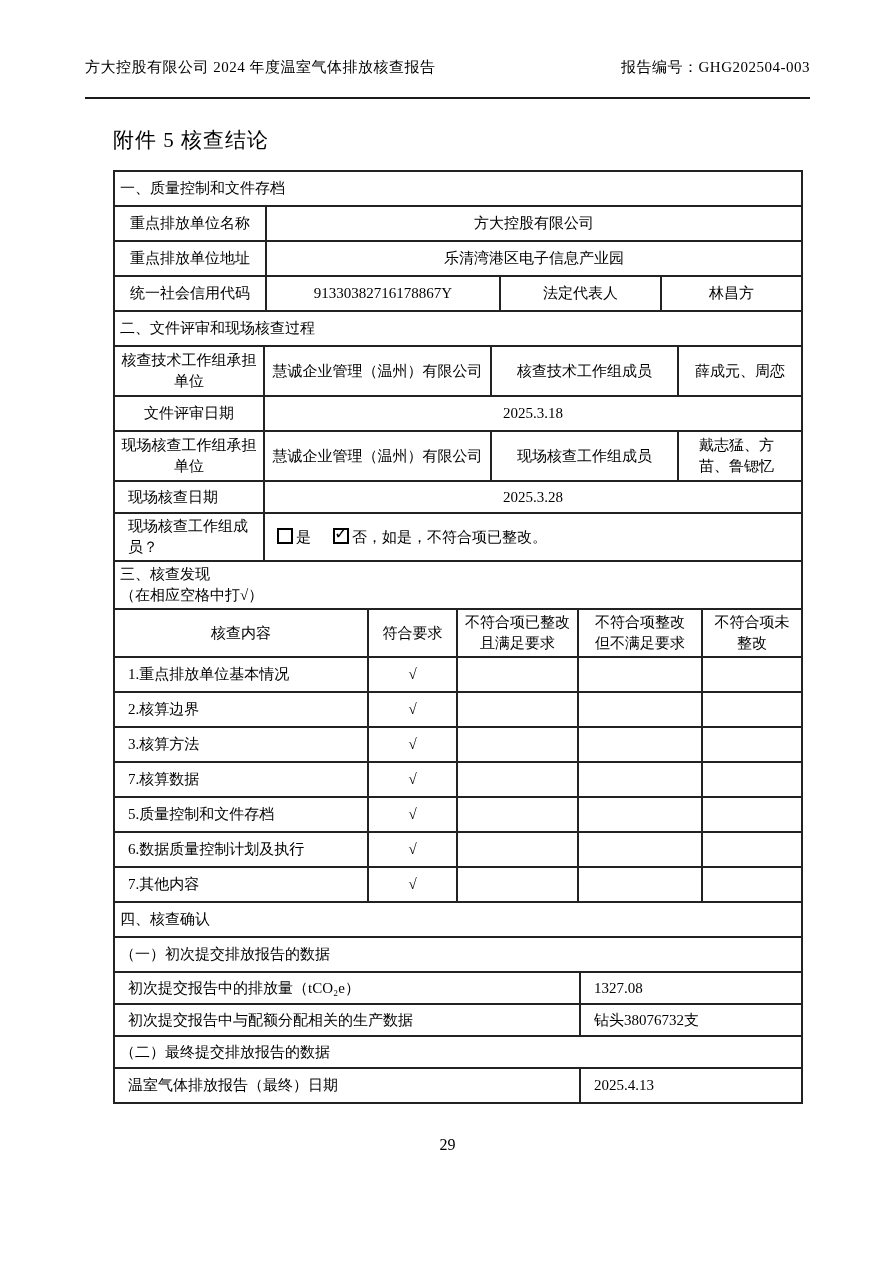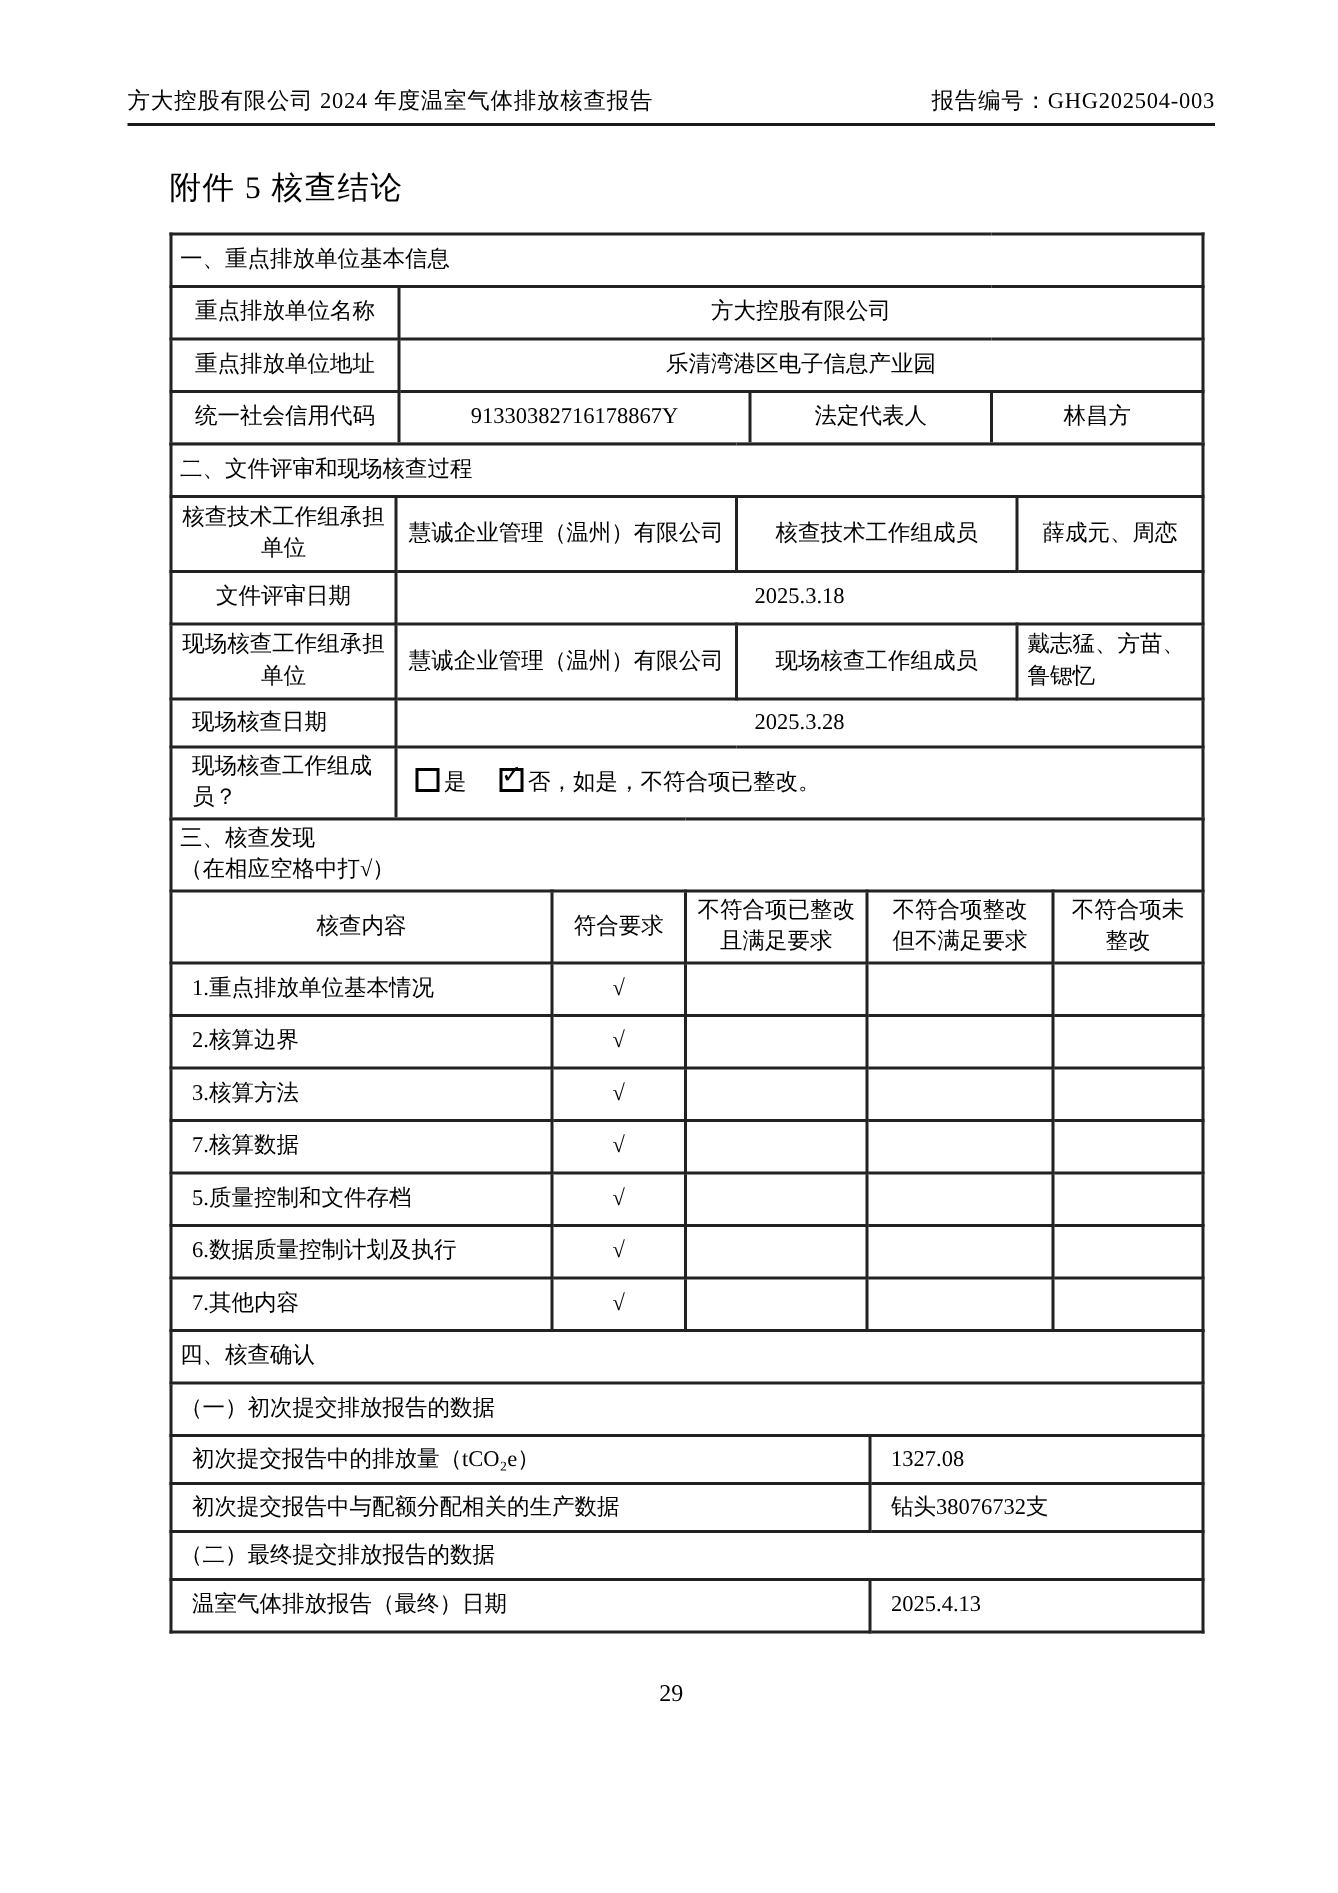--- a/index.html
+++ b/index.html
@@ -5,21 +5,21 @@
   html,body { margin:0; padding:0; background:#fff; }
   body {
     width:892px; height:1262px;
     font-family:"Liberation Serif","DejaVu Serif",serif;
     color:#000; box-sizing:border-box; overflow:hidden;
   }
   .page { padding:58px 82px 0 85px; box-sizing:border-box; }
 
   .page-header {
     display:flex; justify-content:space-between; align-items:flex-end;
-    font-size:15px; padding-bottom:5px; border-bottom:2px solid #1a1a1a;
+    font-size:15px; padding-bottom:20px; border-bottom:2px solid #1a1a1a;
     letter-spacing:0.5px;
   }
   .doc-title {
     font-size:21px; font-weight:normal; margin:27px 0 0 28px; letter-spacing:1px;
   }
 
   table {
     border-collapse:collapse; table-layout:fixed;
     width:688px; margin-left:28px; background:#fff;
   }
@@ -68,21 +68,21 @@
 
   <table id="t1">
     <colgroup>
         <col style="width:152px">
         <col style="width:234px">
         <col style="width:161px">
         <col style="width:141px">
       </colgroup>
     <tbody>
         <tr class="h35">
-      <td colspan="4" class="sec">一、重点排放单位基本信息</td>
+      <td colspan="4" class="sec">一、质量控制和文件存档</td>
     </tr>
     <tr class="h35">
       <td class="c">重点排放单位名称</td>
       <td colspan="3" class="c">方大控股有限公司</td>
     </tr>
     <tr class="h35">
       <td class="c">重点排放单位地址</td>
       <td colspan="3" class="c">乐清湾港区电子信息产业园</td>
     </tr>
     <tr class="h35">
@@ -112,21 +112,21 @@
       <td class="c">薛成元、周恋</td>
     </tr>
     <tr class="h35">
       <td class="c">文件评审日期</td>
       <td colspan="3" class="c">2025.3.18</td>
     </tr>
     <tr class="h50">
       <td class="c">现场核查工作组承担单位</td>
       <td class="c" style="padding:2px 1px">慧诚企业管理（温州）有限公司</td>
       <td class="c">现场核查工作组成员</td>
-      <td class="l" style="padding-left:6px">戴志猛、方苗、鲁锶忆</td>
+      <td class="l" style="padding-left:20px">戴志猛、方苗、鲁锶忆</td>
     </tr>
     <tr class="h32">
       <td class="l">现场核查日期</td>
       <td colspan="3" class="c">2025.3.28</td>
     </tr>
     <tr class="h48">
       <td class="l">现场核查工作组成员？</td>
       <td colspan="3" class="l cbline">
         <span class="cb"></span><span>是</span><span class="gap"></span><span class="cb"><span class="cbmark">✓</span></span><span>否，如是，不符合项已整改。</span>
       </td>

